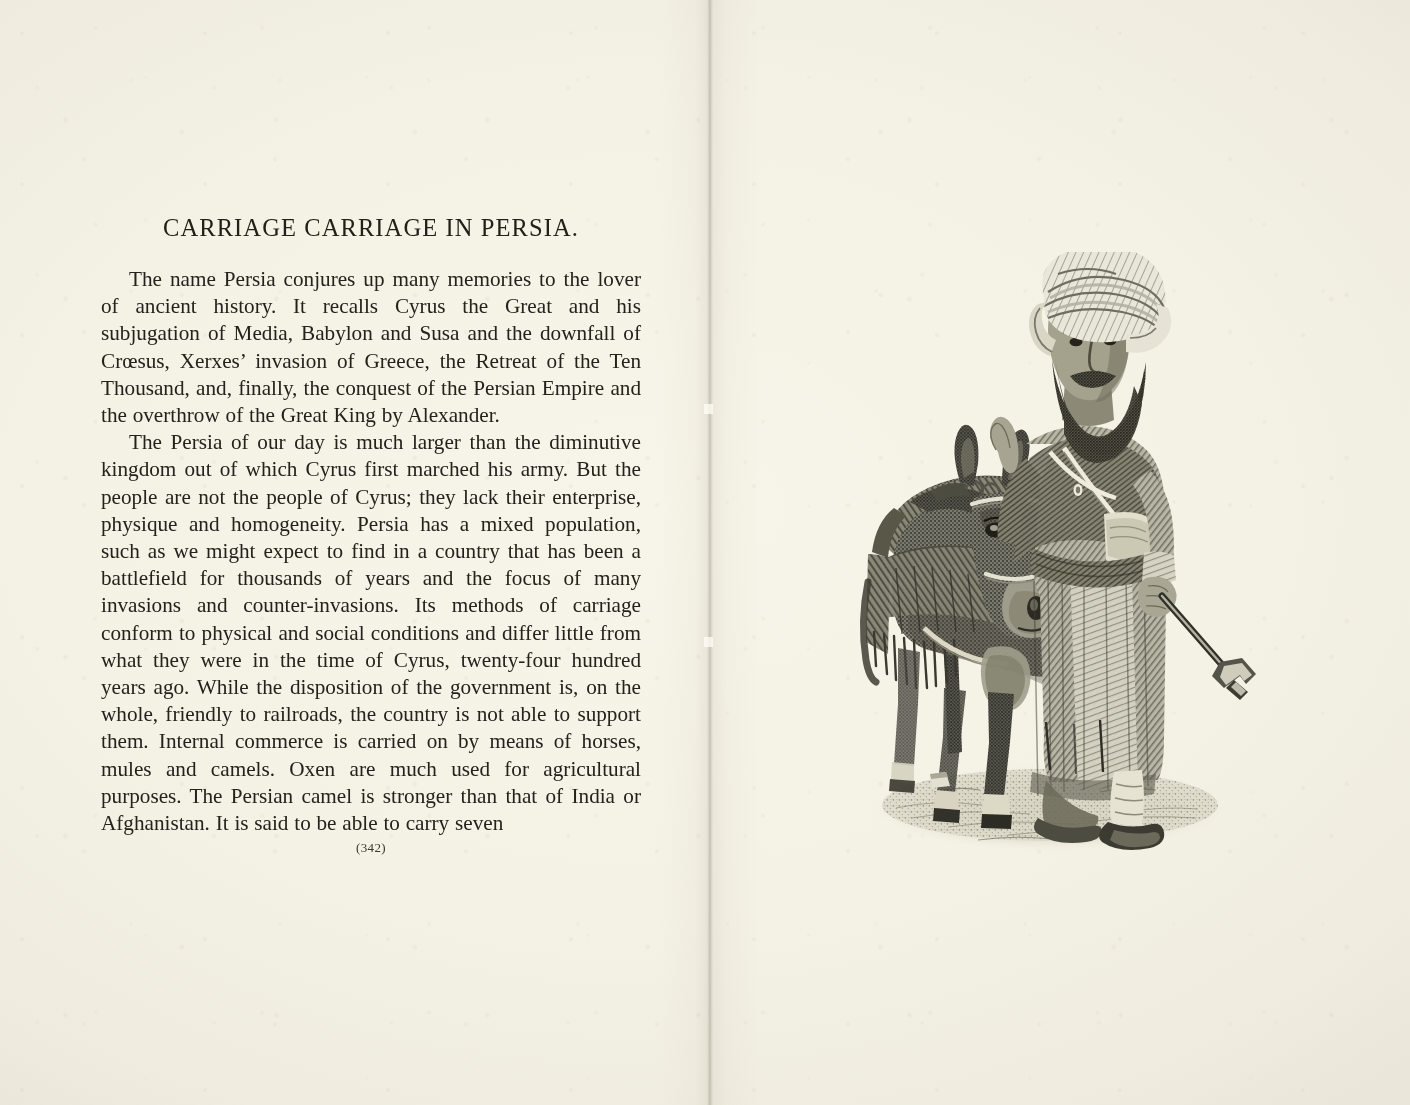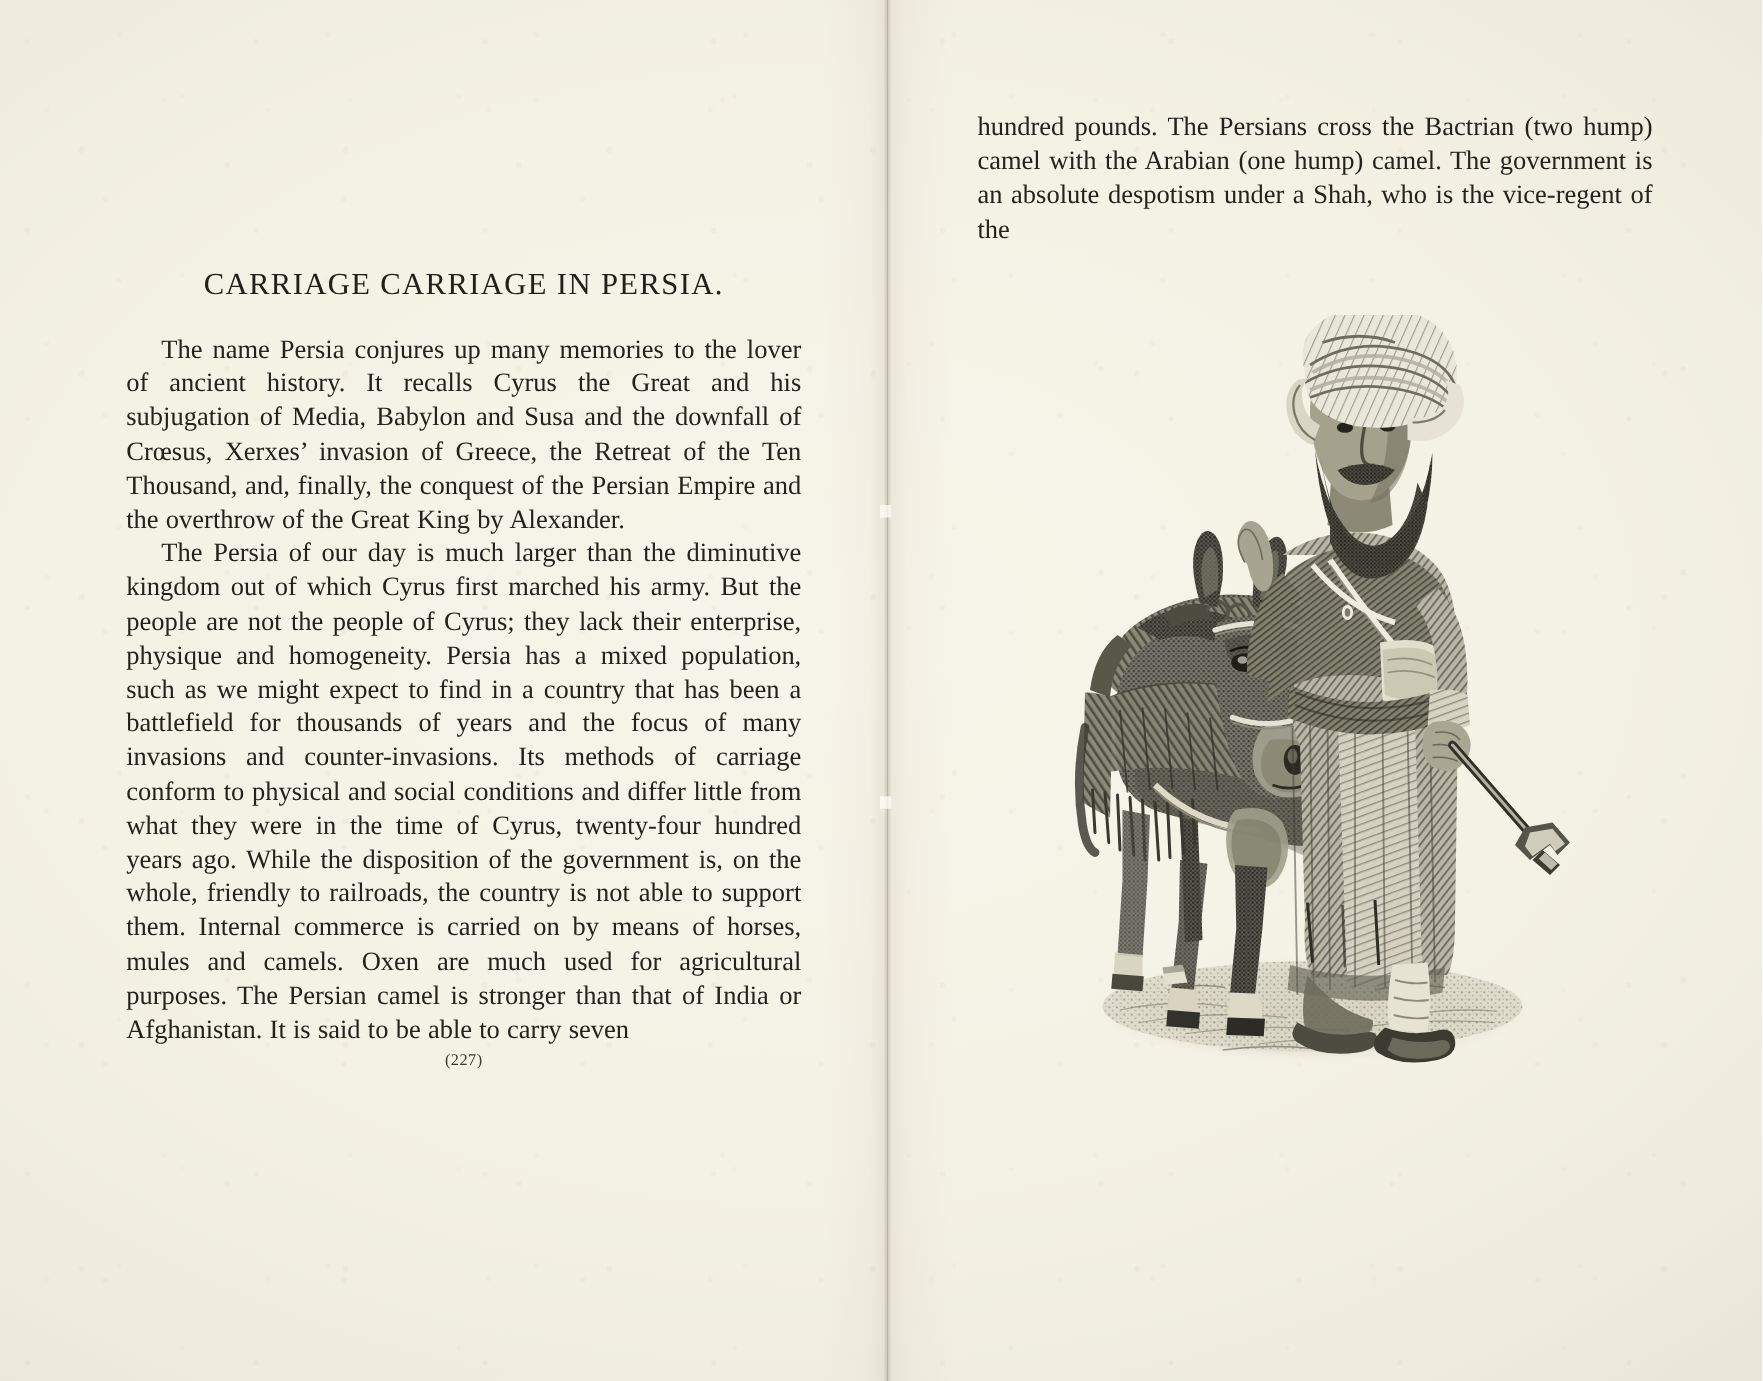--- a/index.html
+++ b/index.html
@@ -161,27 +161,26 @@
   <div id="gutter-nick-bottom"></div>
 
   <div class="column" id="left-column">
 
     <h1 id="article-title">CARRIAGE CARRIAGE IN PERSIA.</h1>
 
     <p class="body-par">The name Persia conjures up many memories to the lover of ancient history. It recalls Cyrus the Great and his subjugation of Media, Babylon and Susa and the downfall of Crœsus, Xerxes’ invasion of Greece, the Retreat of the Ten Thousand, and, finally, the conquest of the Persian Empire and the overthrow of the Great King by Alexander.</p>
 
     <p class="body-par">The Persia of our day is much larger than the diminutive kingdom out of which Cyrus first marched his army. But the people are not the people of Cyrus; they lack their enterprise, physique and homogeneity. Persia has a mixed population, such as we might expect to find in a country that has been a battlefield for thousands of years and the focus of many invasions and counter-invasions. Its methods of carriage conform to physical and social conditions and differ little from what they were in the time of Cyrus, twenty-four hundred years ago. While the disposition of the government is, on the whole, friendly to railroads, the country is not able to support them. Internal commerce is carried on by means of horses, mules and camels. Oxen are much used for agricultural purposes. The Persian camel is stronger than that of India or Afghanistan. It is said to be able to carry seven</p>
 
-    <div id="signature-folio">(227)</div>
+    <div id="signature-folio">(342)</div>
   </div>
 
   <div class="column" id="right-column">
 
 
-    <p class="body-par cont">hundred pounds. The Persians cross the Bactrian (two hump) camel with the Arabian (one hump) camel. The government is an absolute despotism under a Shah, who is the vice-regent of the</p>
 
     <div class="figspacer-top"></div>
     <div class="figspacer-block"></div>
 
   </div>
 
   <div id="illustration">
     <svg viewBox="0 0 420 608" xmlns="http://www.w3.org/2000/svg" aria-hidden="true">
       <defs>
 

